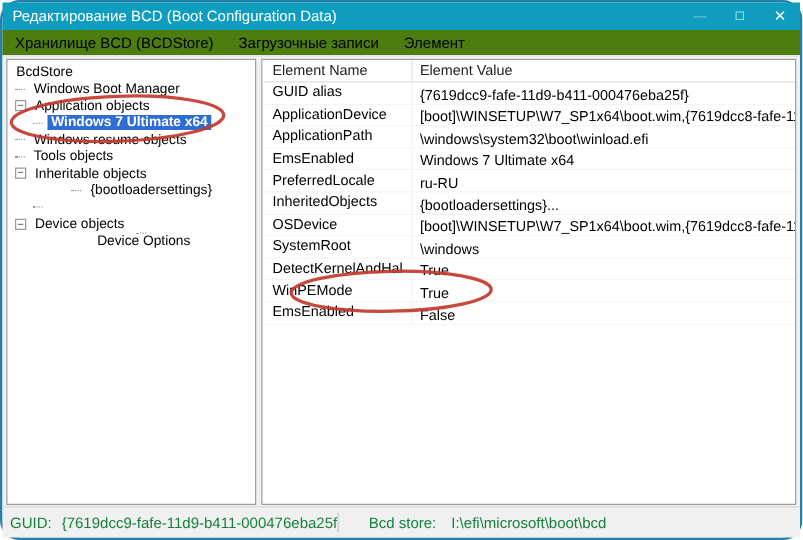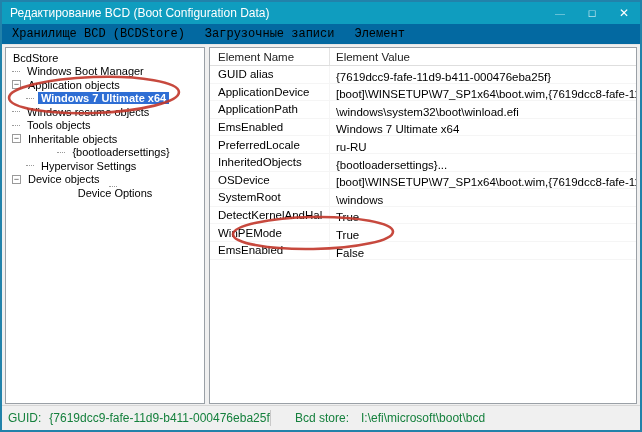--- a/index.html
+++ b/index.html
@@ -20,24 +20,23 @@
   }
   .title-text{white-space:nowrap;}
   .controls{margin-left:auto;display:flex;height:100%;}
   .ctrl{width:32px;display:flex;align-items:center;justify-content:center;
     color:#fff;font-size:11px;cursor:default;}
   .ctrl-min{opacity:.45;font-size:10px;}
   .ctrl-max{font-size:11px;}
   .ctrl-close{font-size:12px;}
   
   .menubar{
-    height:20px;flex:0 0 auto;background:#0369a1;color:#000;
+    height:20px;flex:0 0 auto;background:#4d7c0f;color:#000;
     display:flex;align-items:center;font-size:12px;padding-left:0;
     border-bottom:1px solid #e6e6e6;
-    font-family:Liberation Mono, monospace;
   }
   .menu-item{padding:0 10px;white-space:nowrap;}
   
   .main{flex:1 1 auto;display:flex;gap:4px;padding:2px 3px 1px 3px;background:#f0f0f0;min-height:0;}
   .tree-panel{
     width:200px;flex:0 0 auto;background:#fff;
     border:1px solid #9aa0a6;box-sizing:border-box;
     padding-top:3px;overflow:hidden;
   }
   .titem{display:flex;align-items:center;height:13.5px;font-size:11px;
@@ -71,21 +70,21 @@
     align-items:center;white-space:nowrap;overflow:hidden;}
   .sb-sep{width:1px;height:16px;background:#c9c9c9;flex:0 0 auto;}
   .sb-sec2{padding-left:24px;display:flex;gap:12px;align-items:center;white-space:nowrap;}
   
   #annot{position:absolute;left:0;top:0;width:642px;height:432px;
     pointer-events:none;z-index:10;}
 </style>
 </head>
 <body style="--sel: #2e6ed4;">
 
-<div class="window" style="border-color: rgb(34, 130, 170);">
+<div class="window" style="border-color: rgb(34, 130, 170); border-radius: 16px;">
 
   <div class="titlebar" style="background: rgb(15, 157, 191);">
     <span class="title-text">Редактирование BCD (Boot Configuration Data)</span>
     <div class="controls">
       <span class="ctrl ctrl-min">—</span>
       <span class="ctrl ctrl-max">□</span>
       <span class="ctrl ctrl-close">✕</span>
     </div>
   </div>
 
@@ -123,21 +122,20 @@
         <div class="titem" style="padding-left: 6px;">
           <span class="expander">−</span>
           <span class="tlabel">Inheritable objects</span>
         </div>
         <div class="titem" style="padding-left: 20px; justify-content: center;">
           <span class="dash"></span>
           <span class="tlabel">{bootloadersettings}</span>
         </div>
         <div class="titem" style="padding-left: 20px;">
           <span class="dash"></span>
-          <span class="tlabel">Hypervisor Settings</span>
         </div>
         <div class="titem" style="padding-left: 6px;">
           <span class="expander">−</span>
           <span class="tlabel">Device objects</span>
         </div>
         <div class="titem" style="padding-left: 20px; flex-direction: column;">
           <span class="dash"></span>
           <span class="tlabel">Device Options</span>
         </div>
       </div>

